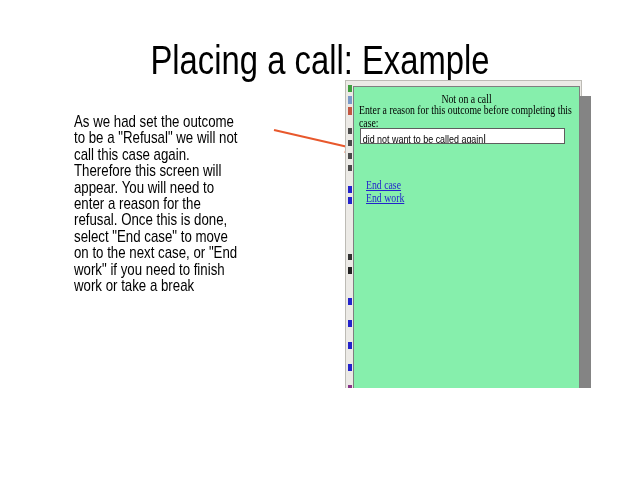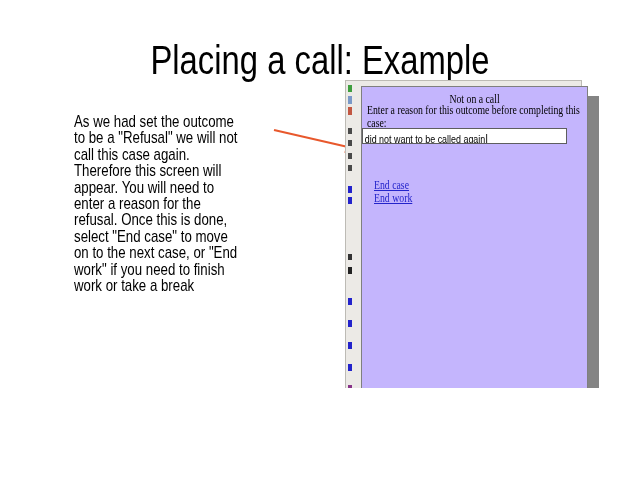--- a/index.html
+++ b/index.html
@@ -24,37 +24,36 @@
   .arrow-svg polygon{fill:var(--arrow-color);}
   
   .screenshot{position:absolute;top:80px;left:345px;width:246px;height:395px;}
   .back-window{
     position:absolute;top:0;left:0;width:237px;height:381px;
     background:#ECEAE6;border:1px solid #BDBBB5;box-sizing:border-box;
   }
   .frag{position:absolute;left:2px;width:4px;}
   .front-window{
     position:absolute;top:6px;left:8px;width:227px;height:377px;
-    background:#c4b5fd;border:1px solid #7F7F7F;box-sizing:border-box;
+    background:#86efac;border:1px solid #7F7F7F;box-sizing:border-box;
     box-shadow:11px 10px 0 0 #848484;
     font-family:"Liberation Serif",serif;
-    margin-left:8px;
   }
   .win-title{
     position:absolute;top:6px;left:0;width:100%;text-align:center;
     font-size:11.5px;white-space:nowrap;
     transform:scaleX(0.85);transform-origin:50% 0;
   }
   .win-para{
     position:absolute;top:17px;left:5px;width:260px;
     font-size:11.5px;line-height:13px;white-space:pre-line;
     transform:scaleX(0.85);transform-origin:0 0;
   }
   .text-input{
-    position:absolute;top:41px;left:0;width:205px;height:16px;
+    position:absolute;top:41px;left:6px;width:205px;height:16px;
     background:#fff;border:1px solid #5E5E5E;box-sizing:border-box;
     overflow:hidden;cursor:text;
   }
   .text-input .scale{
     display:inline-block;white-space:nowrap;padding:1px 0 0 2px;
     font-family:"Liberation Sans",sans-serif;font-size:10.5px;line-height:12px;
     transform:scaleX(0.85);transform-origin:0 0;
   }
   .caret{display:inline-block;width:1px;height:11px;background:#000;
     vertical-align:-2px;margin-left:1px;}

